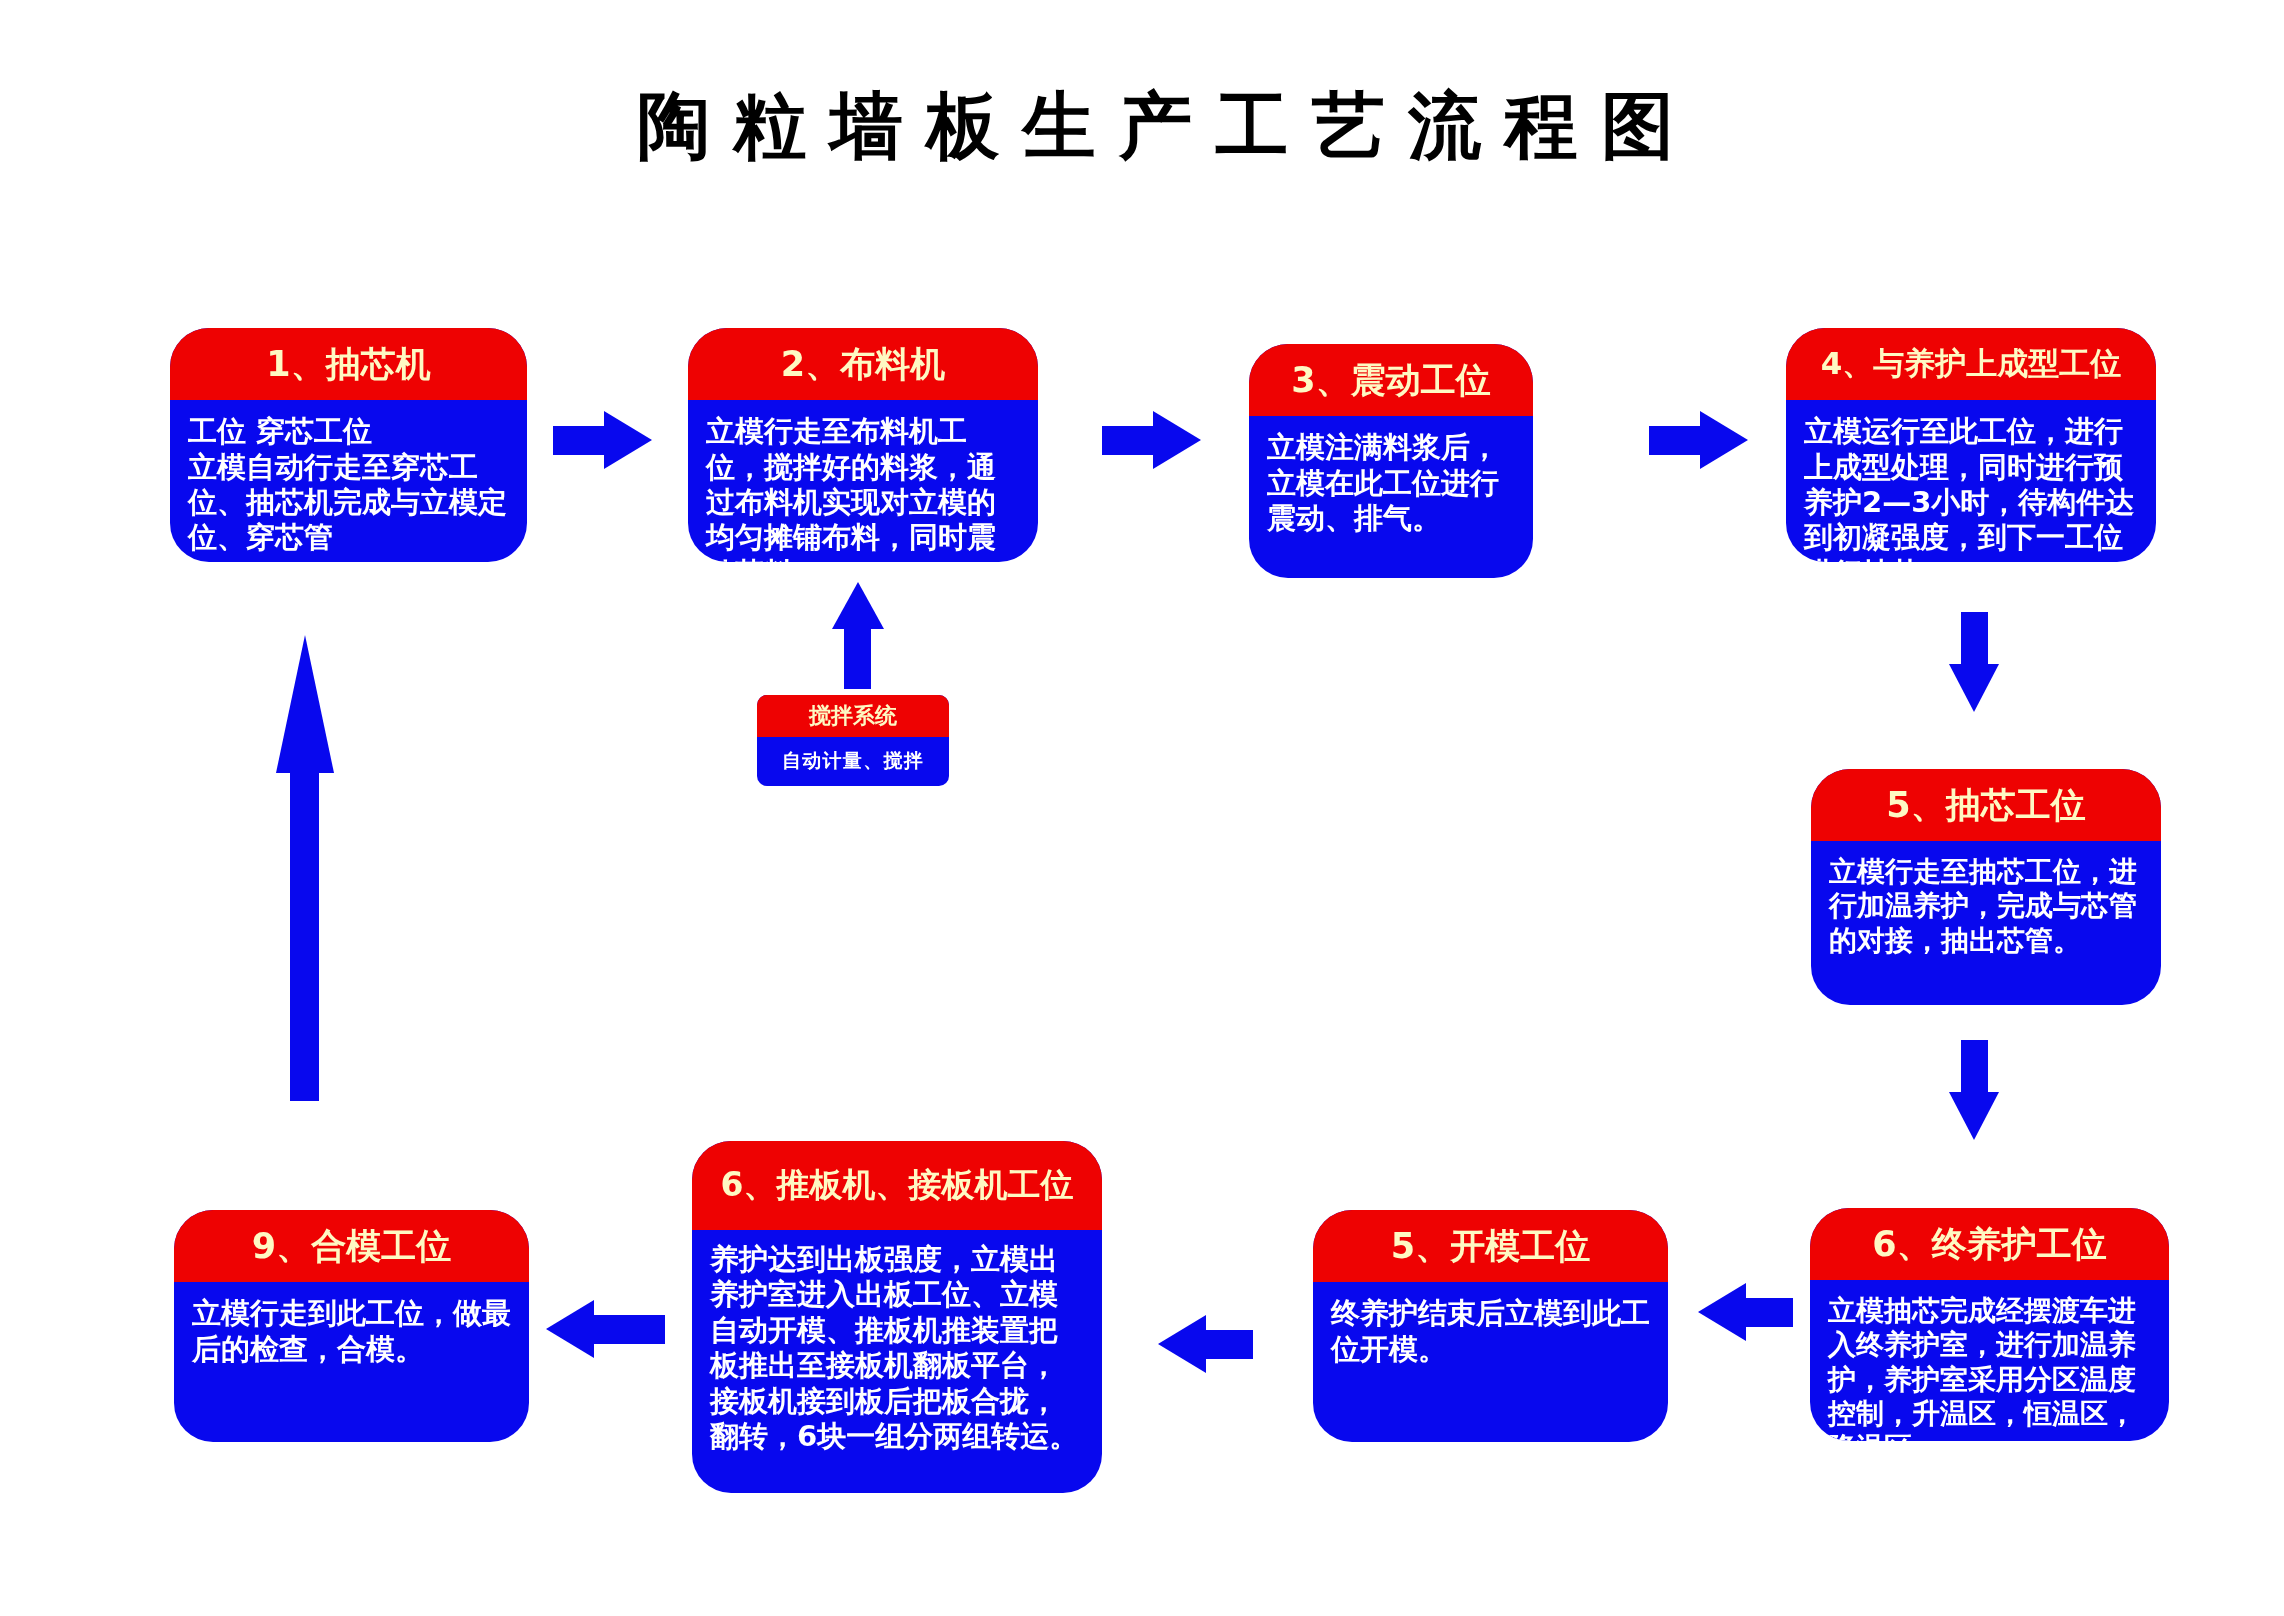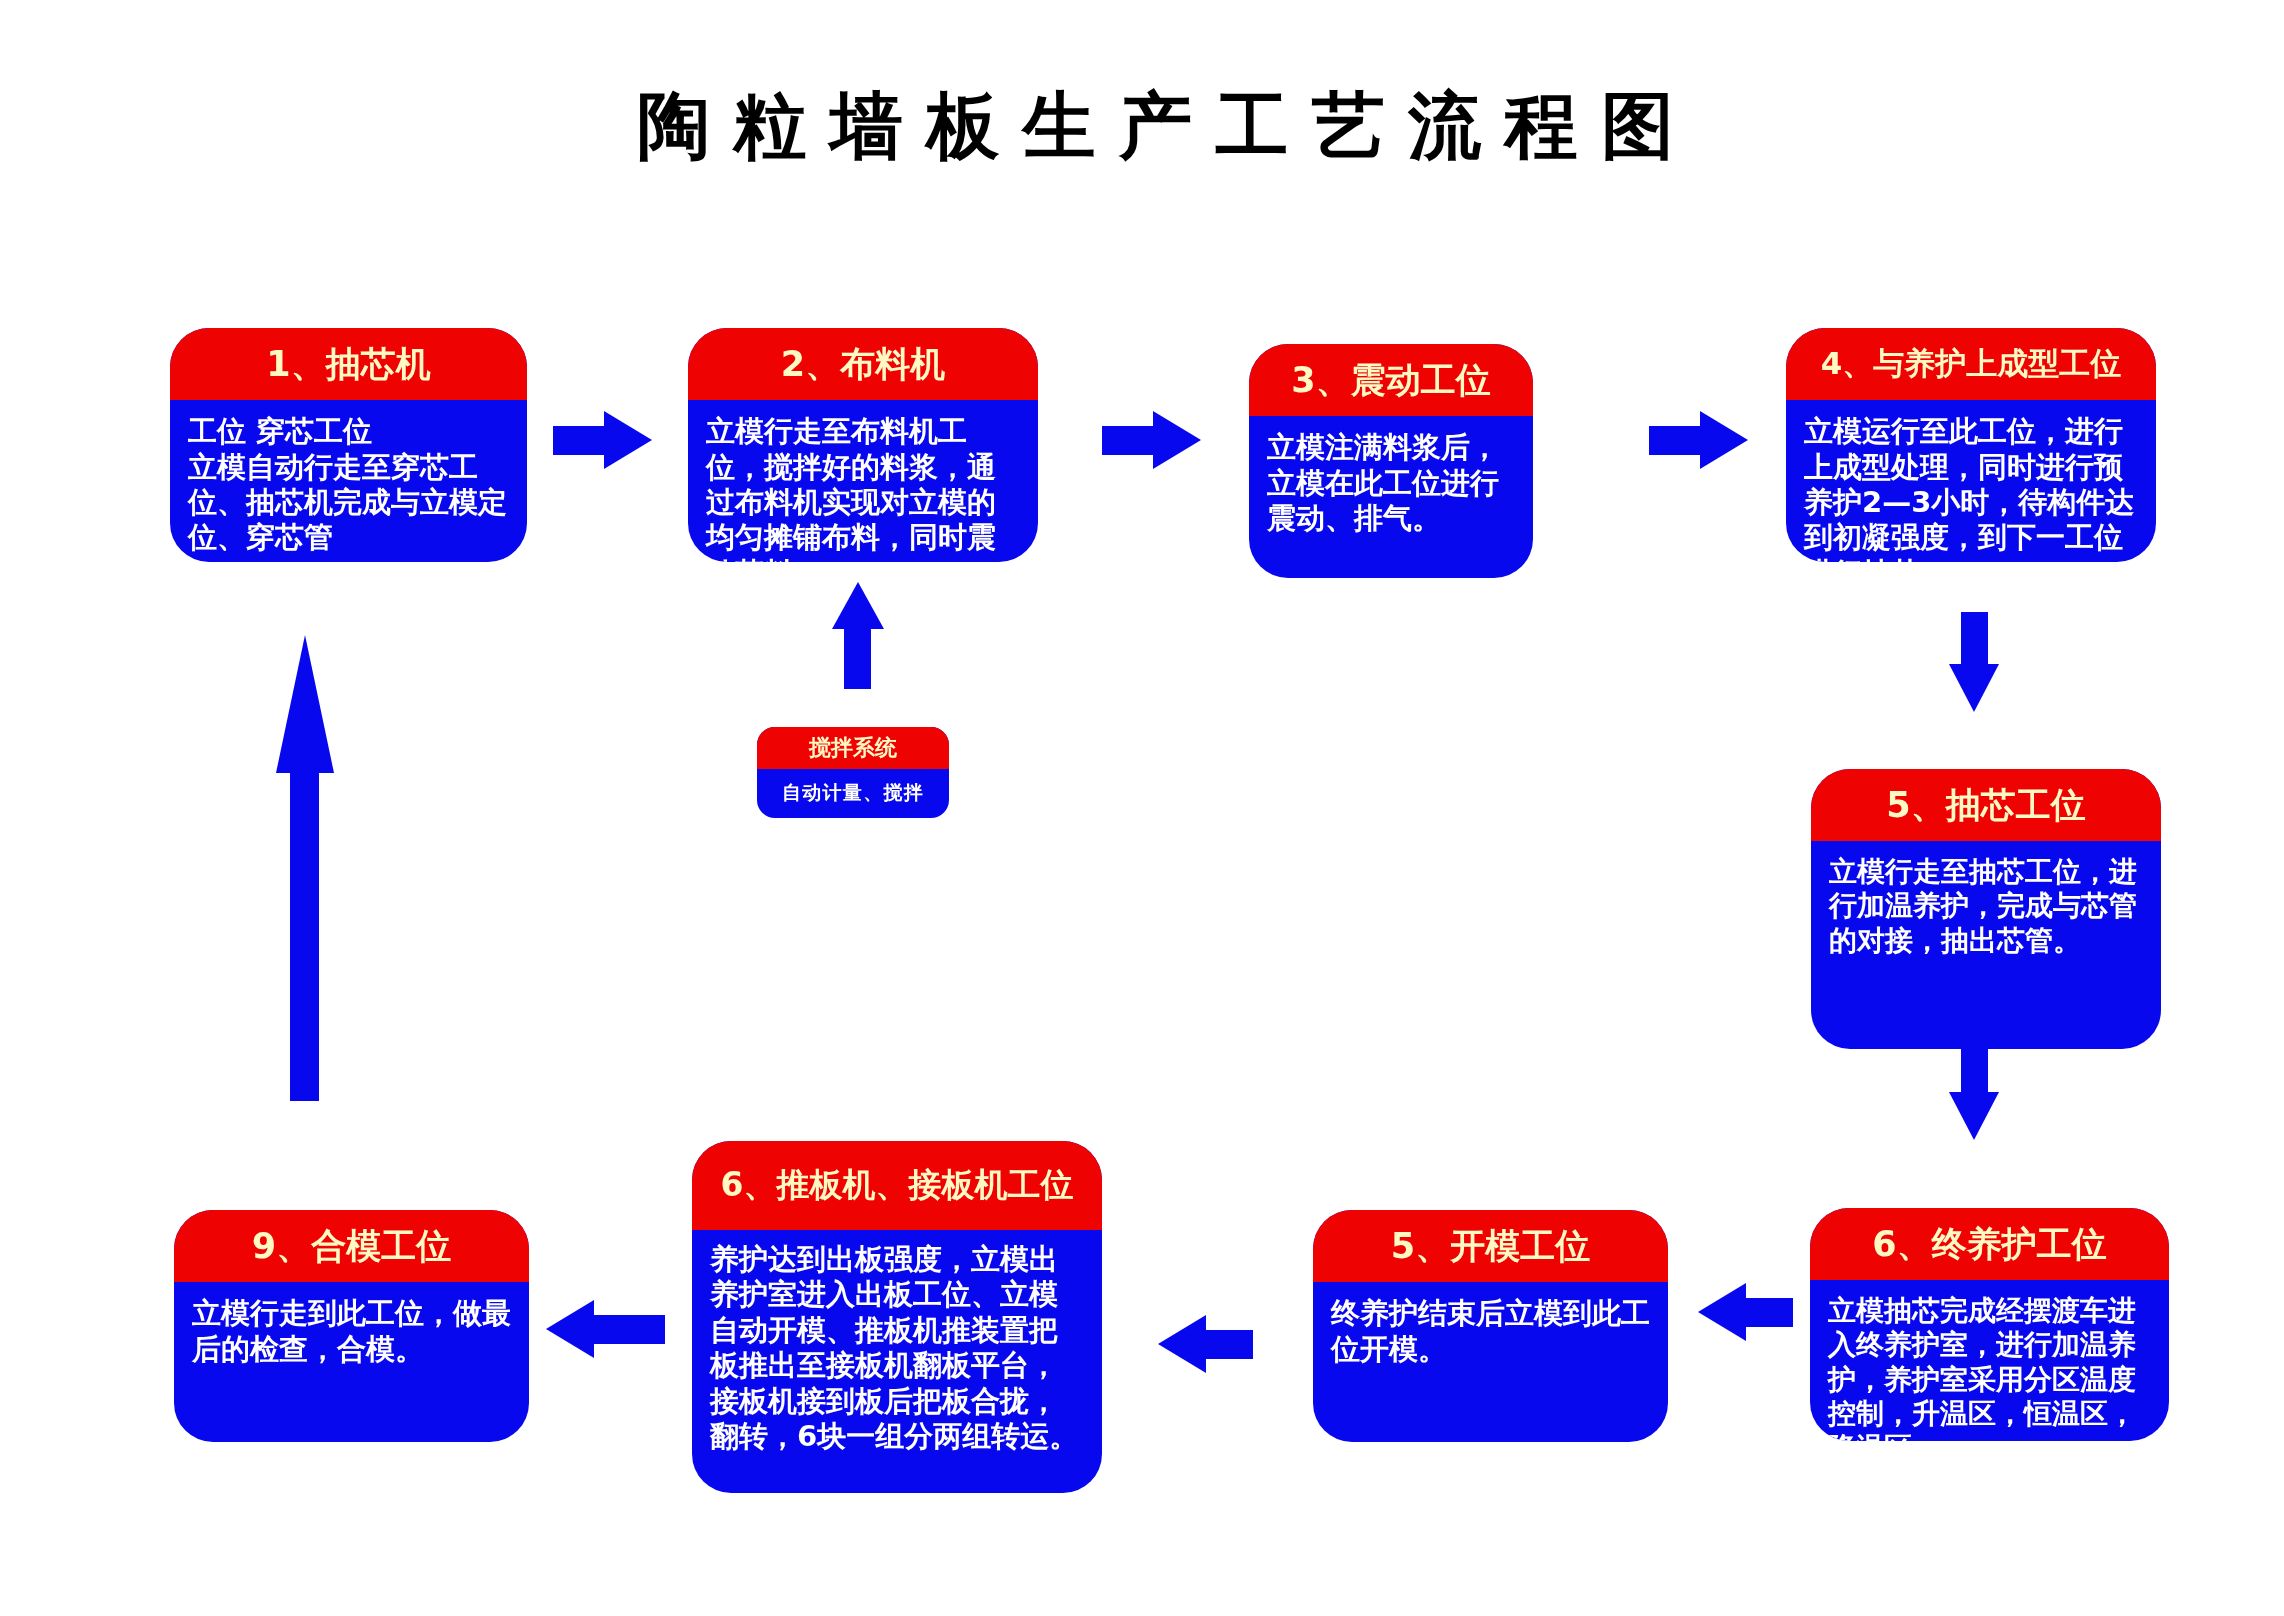--- a/index.html
+++ b/index.html
@@ -44,21 +44,21 @@
   }
   .box-bd{
     color:#fff;
     font-weight:bold;
     font-size:29px;
     line-height:1.22;
     padding:14.3px 18px 0 18px;
     white-space:pre-line;
   }
   
-  .box.small{border-radius:18px;margin-top:32px;}
+  .box.small{border-radius:10px;}
   .box.small .box-hd{height:42px;font-size:22px;}
   .box.small .box-bd{font-size:19px;text-align:center;padding-top:11.7px;letter-spacing:1.3px;}
   
   .arrow{position:absolute;}
   .arrow div{position:absolute;}
   .shaft{background:var(--blue);}
   .head{width:0;height:0;}
   .head-right{border-top:29px solid transparent;border-bottom:29px solid transparent;border-left:48px solid var(--blue);}
   .head-left{border-top:29px solid transparent;border-bottom:29px solid transparent;border-right:48px solid var(--blue);}
   .head-up{border-left:26px solid transparent;border-right:26px solid transparent;border-bottom:47px solid var(--blue);}
@@ -86,21 +86,21 @@
   <div class="box" style="left:1249px;top:344px;width:284px;height:234px;">
     <div class="box-hd">3、震动工位</div>
     <div class="box-bd">立模注满料浆后，立模在此工位进行震动、排气。</div>
   </div>
 
   <div class="box" style="left:1786px;top:328px;width:370px;height:234px;">
     <div class="box-hd" style="font-size:31px;">4、与养护上成型工位</div>
     <div class="box-bd" style="font-size:29px;">立模运行至此工位，进行上成型处理，同时进行预养护2—3小时，待构件达到初凝强度，到下一工位进行抽芯。</div>
   </div>
 
-  <div class="box" style="left:1811px;top:769px;width:350px;height:280px;">
+  <div class="box" style="left:1811px;top:769px;width:350px;height:236px;">
     <div class="box-hd">5、抽芯工位</div>
     <div class="box-bd" style="font-size:28px;">立模行走至抽芯工位，进行加温养护，完成与芯管的对接，抽出芯管。</div>
   </div>
 
   <div class="box" style="left:1810px;top:1208px;width:359px;height:233px;">
     <div class="box-hd">6、终养护工位</div>
     <div class="box-bd" style="font-size:28px;">立模抽芯完成经摆渡车进入终养护室，进行加温养护，养护室采用分区温度控制，升温区，恒温区，降温区</div>
   </div>
 
   <div class="box" style="left:1313px;top:1210px;width:355px;height:232px;">

